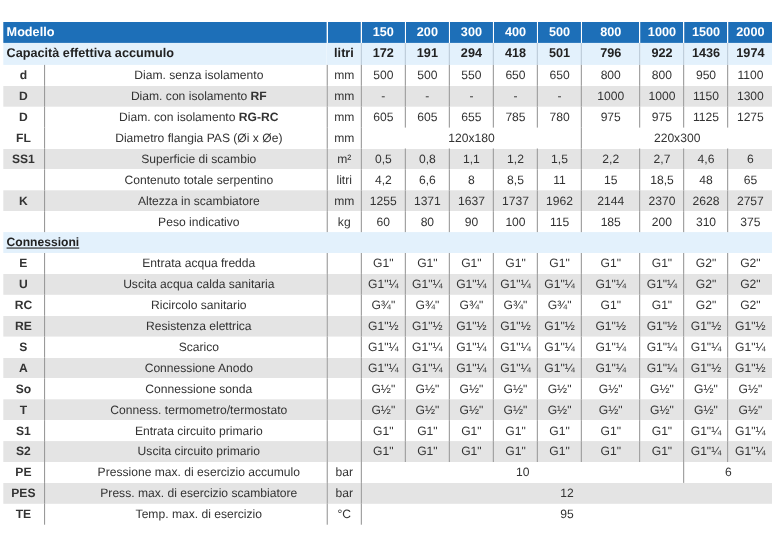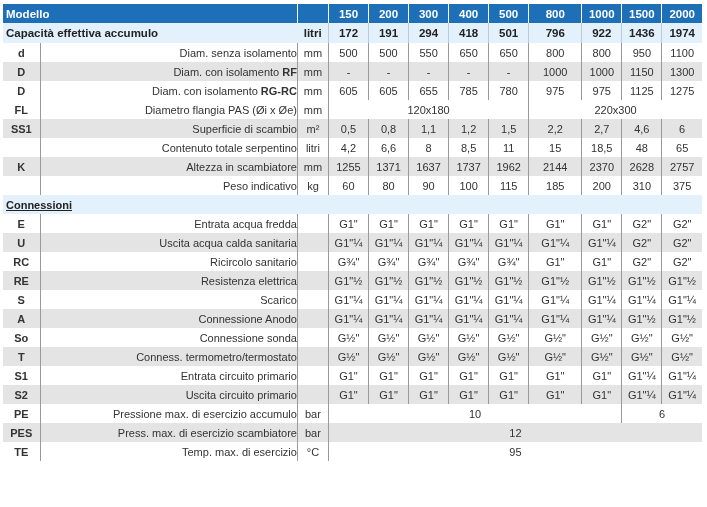--- a/index.html
+++ b/index.html
@@ -1,31 +1,31 @@
 <!DOCTYPE html>
 <html><head>
 <meta charset="utf-8">
 <style>
   html, body { margin:0; padding:0; background:#ffffff; }
   body { width:707px; height:507px; overflow:hidden; font-family:"Liberation Sans", "DejaVu Sans", sans-serif; }
-  table.spec { position:absolute; left:3px; top:4px; border-collapse:collapse; table-layout:fixed; width:699px; font-size:11px; color:#333; }
+  table.spec { position:absolute; left:3px; top:20px; border-collapse:collapse; table-layout:fixed; width:699px; font-size:11px; color:#333; }
   table.spec td { padding:0; height:19px; text-align:center; white-space:nowrap; overflow:hidden; }
   col.c-code { width:37px; }
   col.c-label { width:257px; }
   col.c-unit { width:31px; }
   col.c-v { width:40px; }
   col.c-v8 { width:53px; }
   tr.head td { background:#1d6fb8; color:#fff; font-weight:bold; height:19px; font-size:11.5px; border-right:1px solid #ffffff55; }
   tr.head td.title { text-align:left; padding-left:3px; }
   tr.cap td { background:#e3f1fc; color:#222; font-weight:bold; height:20px; font-size:11.5px; border-right:1px solid #b9c9d8;margin-top:36px; }
   tr.cap td.title { text-align:left; padding-left:3px; border-right:none; }
   tr.section td { background:#e3f1fc; font-weight:bold; color:#222; text-align:left; padding-left:3px; height:19px;text-decoration:underline; }
   tr.row td { border-right:1px solid #9a9a9a; }
   tr.row td.code { font-weight:bold; color:#333; border-right:1px solid #9a9a9a; }
-  tr.row td.label { text-align:right; padding-left:24px; }
+  tr.row td.label { text-align:center; padding-left:24px; }
   tr.row td.last { border-right:none; }
   tr.alt td { background:#e4e4e4; }
 </style>
 </head>
 <body>
 
 <table class="spec">
   <colgroup>
     <col class="c-code">
       <col class="c-label">

